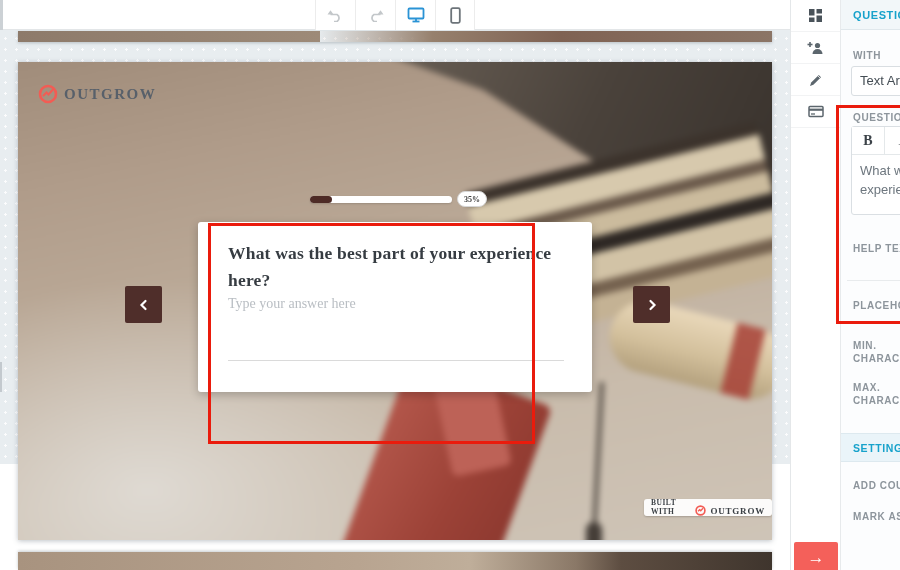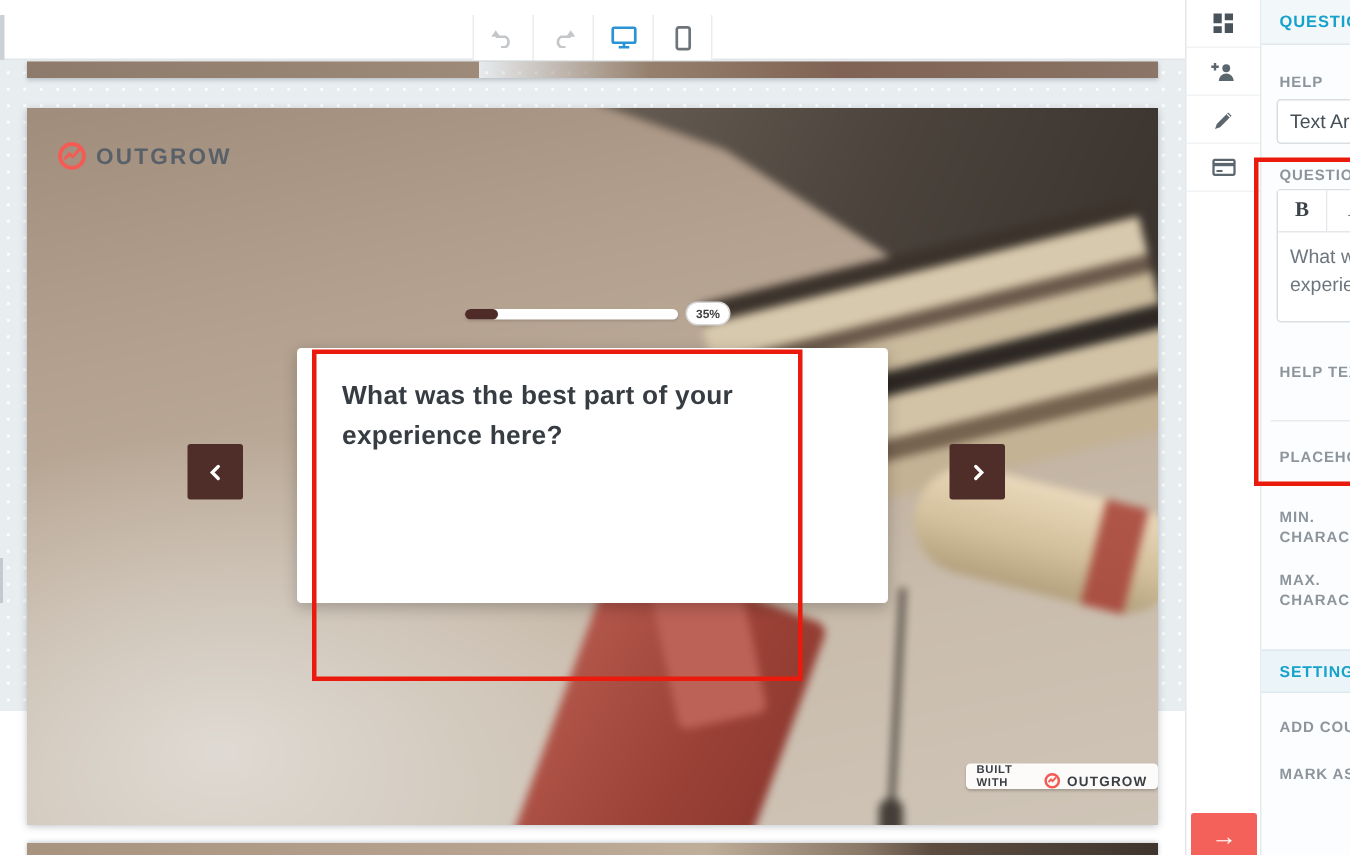--- a/index.html
+++ b/index.html
@@ -1,23 +1,23 @@
 <!DOCTYPE html>
 <html><head>
 <meta charset="utf-8">
 <style>
   * { margin:0; padding:0; box-sizing:border-box; }
   html,body { width:900px; height:570px; overflow:hidden; }
   body { position:relative; font-family:"Liberation Sans", sans-serif; background:#fff; }
 
   
-  .workspace { position:absolute; left:0; top:10px; width:790px; height:464px;
+  .workspace { position:absolute; left:0; top:0; width:790px; height:464px;
     background-color:#e8edf0;
     background-image:radial-gradient(rgba(255,255,255,.85) 1px, transparent 1.3px);
-    background-size:11px 11px; }
+    background-size:11px 11px;font-family:Liberation Serif, serif; }
 
   .toolbar { position:absolute; left:0; top:0; width:790px; height:30px; background:#fff;
     border-bottom:1px solid #e3e6e8; display:flex; justify-content:center; }
   .tb-btn { width:40px; height:30px; display:flex; align-items:center; justify-content:center;
     border-left:1px solid #ececec; background:#fff; cursor:pointer; }
   .tb-btn:last-child { border-right:1px solid #ececec; }
   .edge-line1 { position:absolute; left:0; top:0; width:3px; height:30px; background:#ccd1d5; }
   .edge-line2 { position:absolute; left:0; top:362px; width:2px; height:30px; background:#c3c9ce; }
 
   .strip-prev { position:absolute; left:18px; top:31px; width:754px; height:11px;
@@ -165,20 +165,24 @@
       <span class="logo-text">OUTGROW</span>
     </div>
 
     <div class="progress-track">
       <div class="progress-fill"></div>
     </div>
     <div class="progress-badge">35%</div>
 
     <div class="card">
       <div class="question-text">What was the best part of your experience here?</div>
+      <div class="answer-area">
+        <span class="answer-placeholder">Type your answer here</span>
+        <div class="answer-line"></div>
+      </div>
     </div>
 
     <div class="nav-arrow nav-left">
       <span style="display:flex;">
         <svg width="12" height="12" viewBox="0 0 12 12">
             <polyline points="7.5,2 3.5,6 7.5,10" fill="none" stroke="#fff" stroke-width="2.2" stroke-linecap="round"></polyline>
           </svg>
       </span>
     </div>
     <div class="nav-arrow nav-right">
@@ -280,21 +284,21 @@
         <line x1="3" y1="9" x2="7" y2="9" stroke="#5c666d" stroke-width="1.3"></line>
       </svg>
     </span>
   </div>
   <div class="next-btn">→</div>
 </div>
 
 <div class="panel">
   <div class="panel-header">QUESTIONS</div>
 
-  <div class="plabel" style="top:50px;">HELP</div>
+  <div class="plabel" style="top:50px;">WITH</div>
   <div class="select">
     <span>Text Area</span>
   </div>
 
   <div class="plabel" style="top:112px;">QUESTION</div>
   <div class="editor">
     <div class="editor-bar">
       <button class="fmt fmt-b">B</button>
       <button class="fmt fmt-i">I</button>
     </div>

